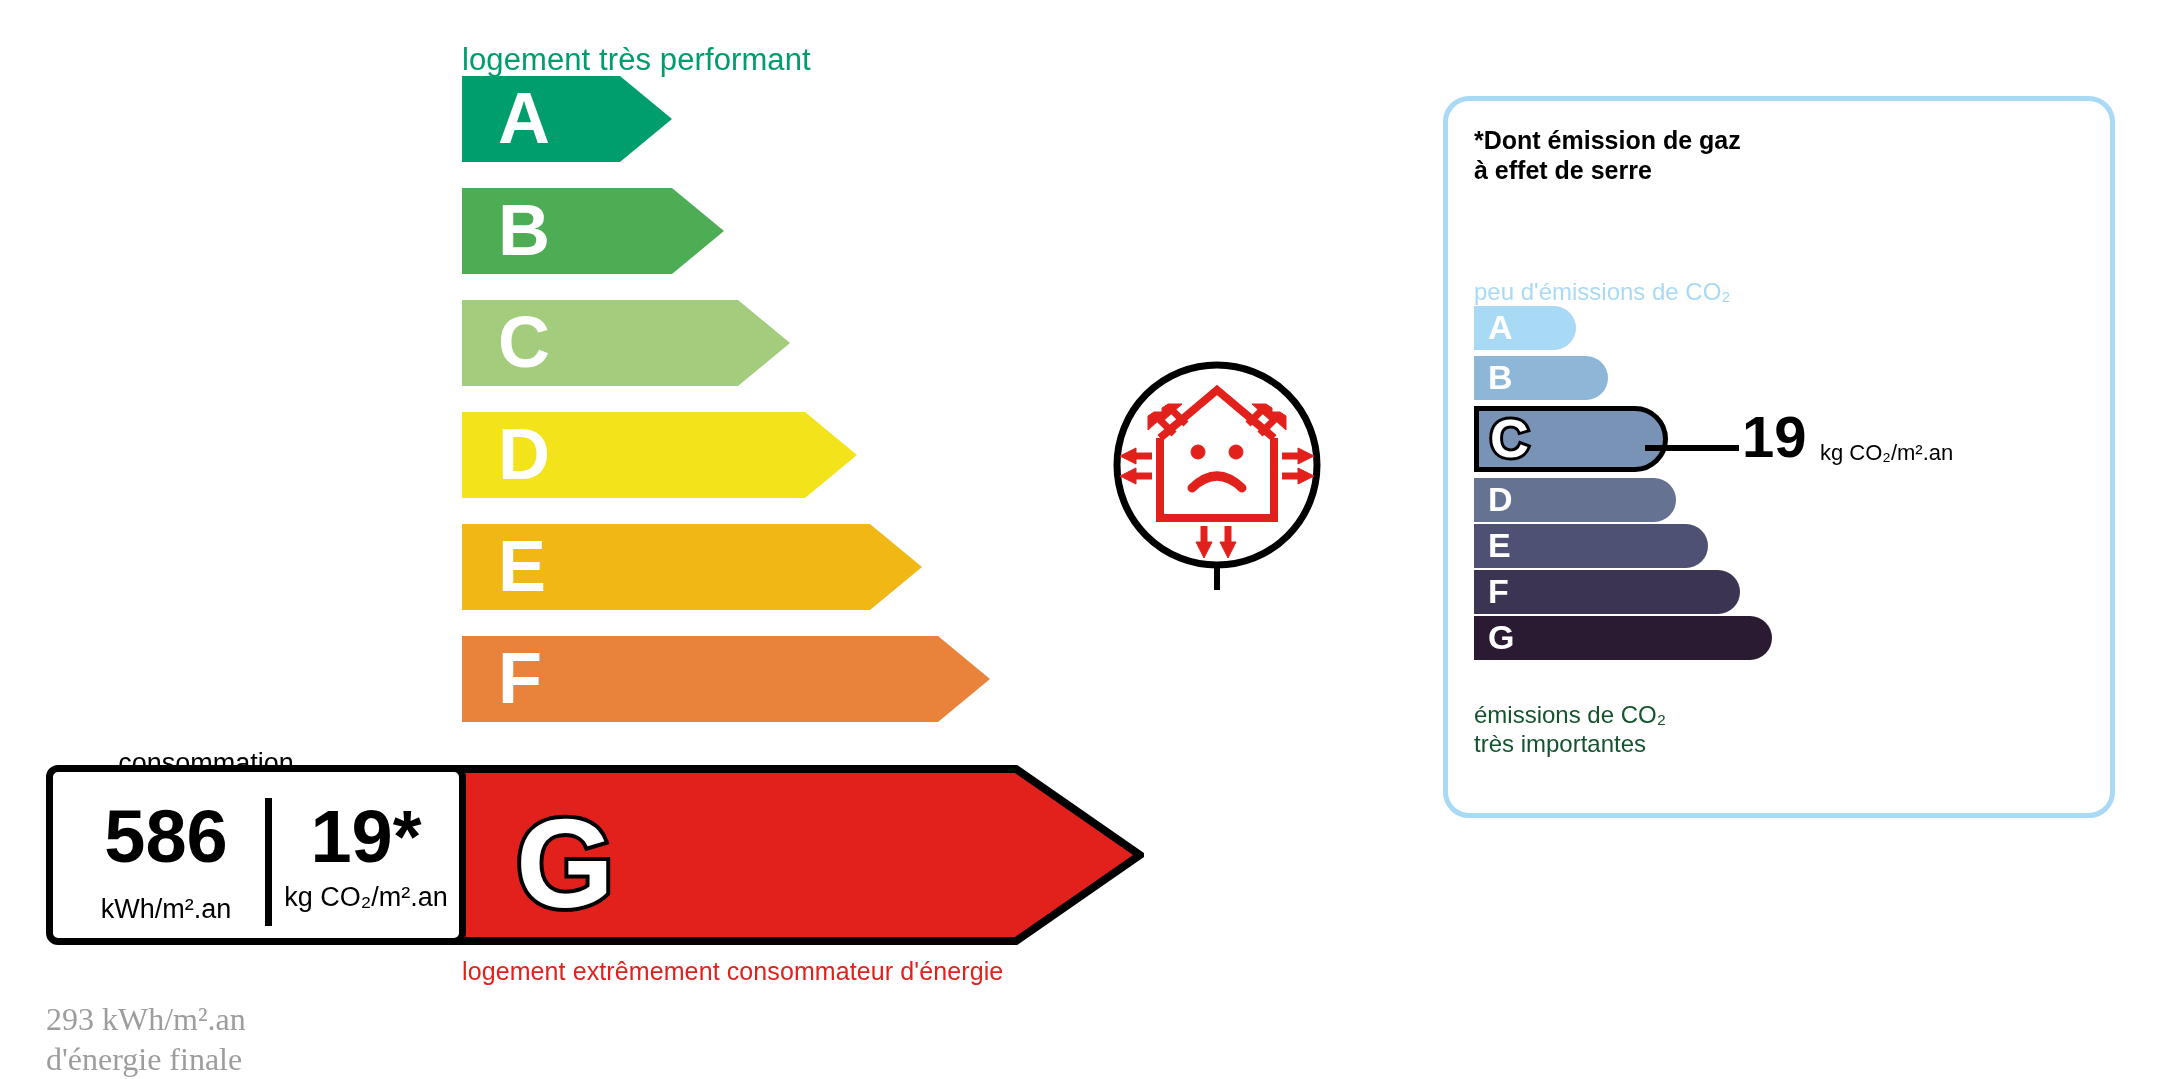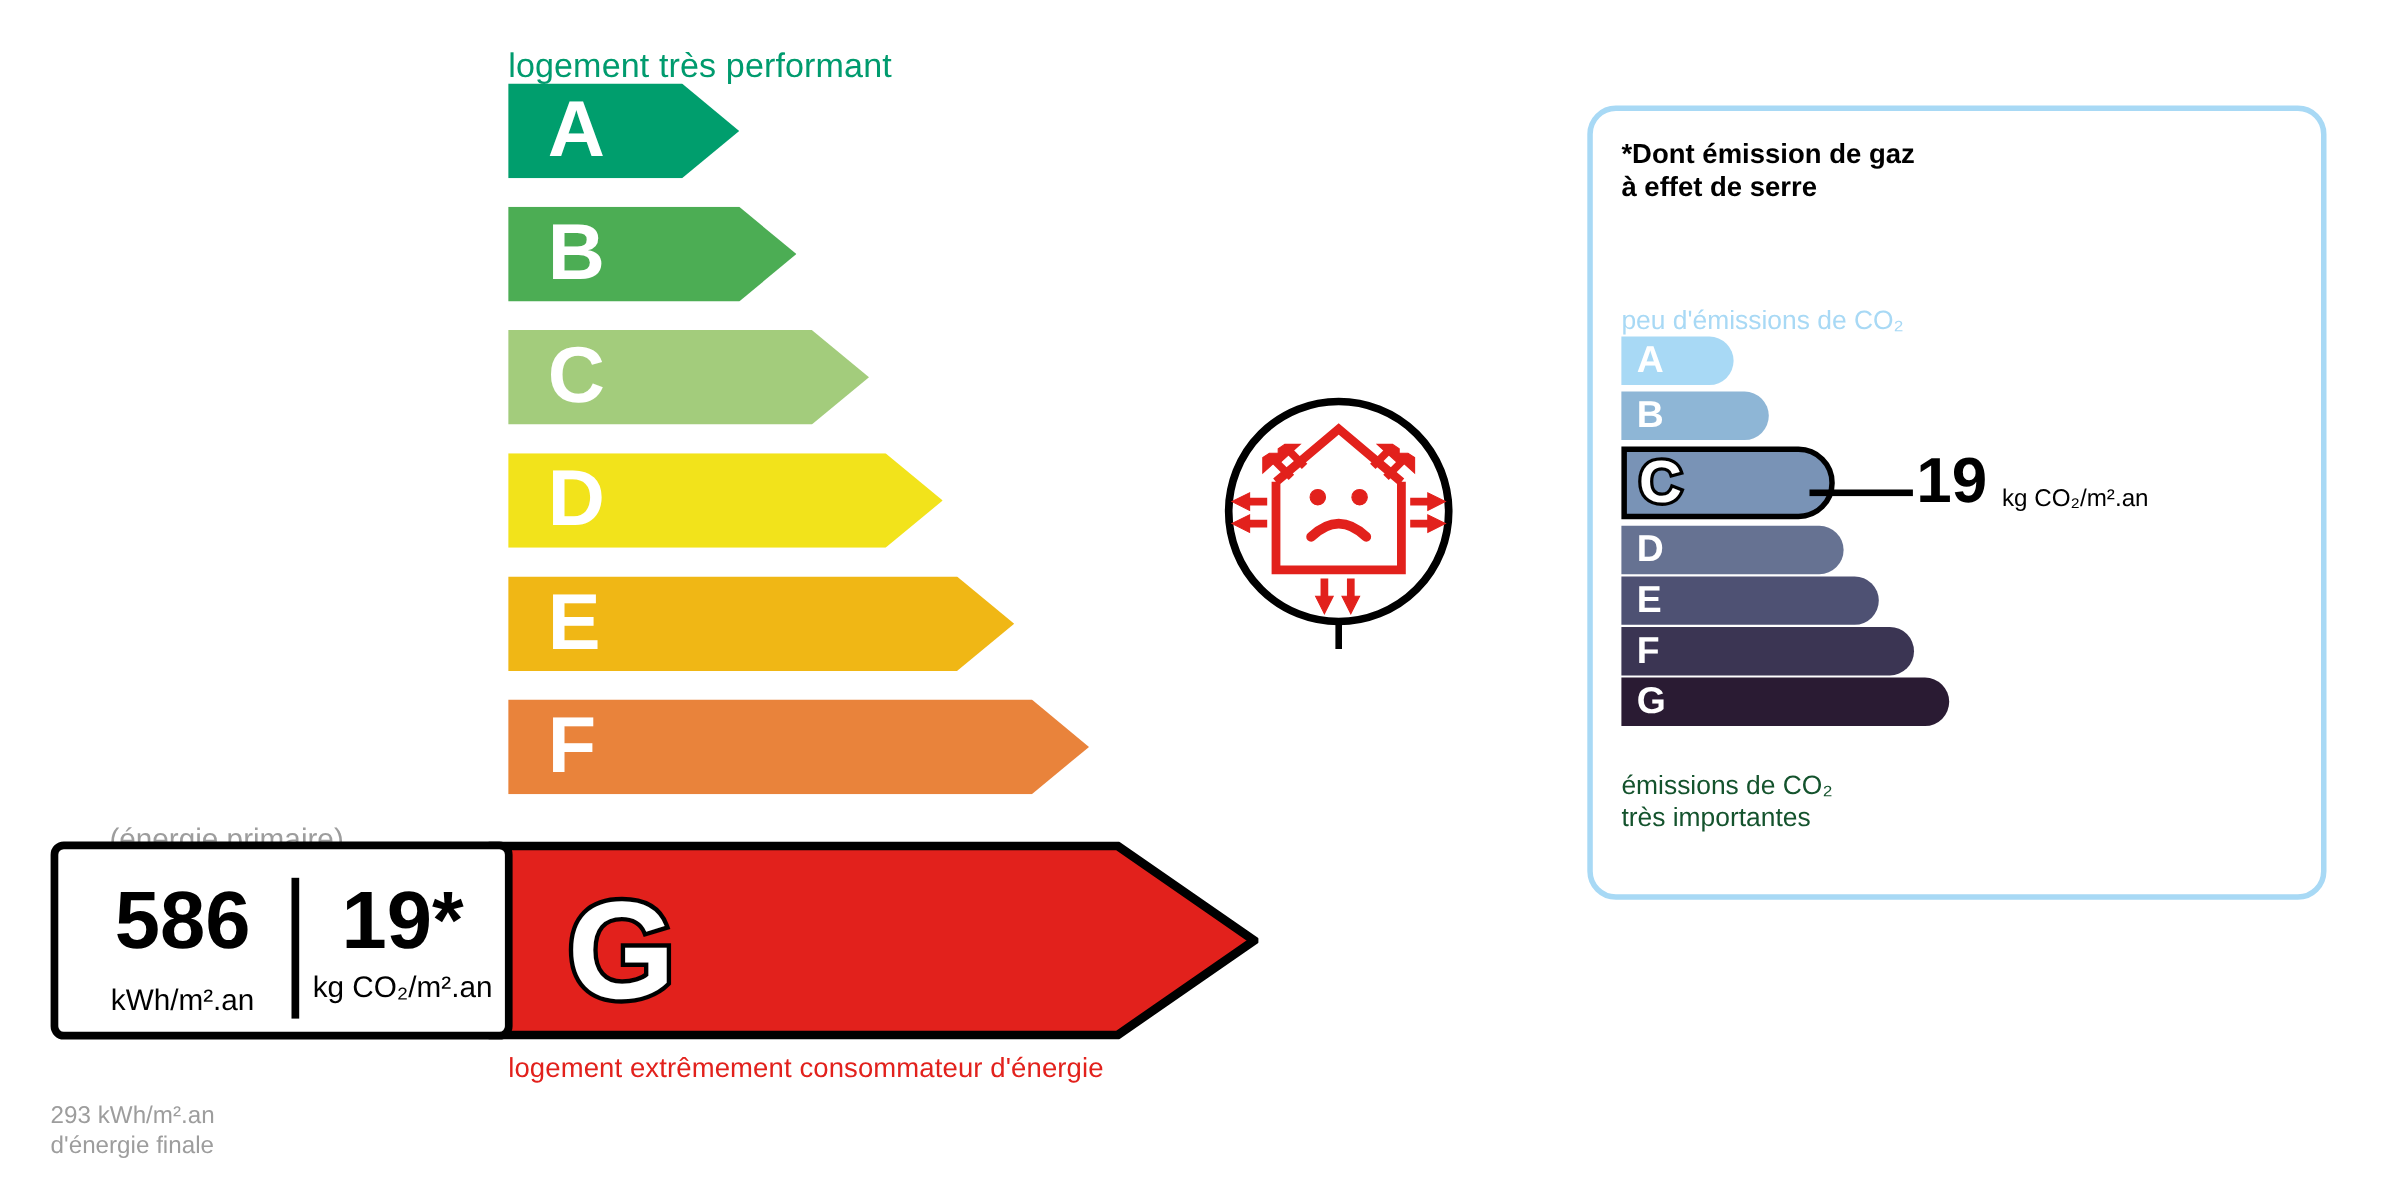--- a/index.html
+++ b/index.html
@@ -25,21 +25,21 @@
   .val-big{position:absolute;font-size:74px;font-weight:bold;line-height:1;color:#000;}
   .val-unit{position:absolute;font-size:27px;line-height:1;color:#000;}
 
   #g-shape{position:absolute;left:398px;top:0px;width:700px;height:180px;z-index:2;}
   #g-letter{position:absolute;left:470px;top:36px;font-size:126px;font-weight:bold;color:#fff;
       line-height:1;-webkit-text-stroke:8px #000;paint-order:stroke fill;z-index:4;}
 
   #cons-title{left:46px;top:748px;}
   .hdr{position:absolute;font-size:27px;line-height:1.18;}
 
-  #final-energy{left:46px;top:1000px;font-size:22px;color:#9d9d9d;line-height:1.24;}
+  #final-energy{left:46px;top:1000px;font-size:32px;color:#9d9d9d;line-height:1.24;font-family:Liberation Serif, serif;}
 
   
   #badge-wrap{left:1112px;top:360px;width:210px;height:230px;}
 
   
   #ges-panel{left:1443px;top:96px;width:672px;height:722px;
       border:5px solid #A8D9F5;border-radius:26px;background:#fff;box-sizing:border-box;}
   #ges-title{left:1474px;top:125px;font-size:25px;font-weight:bold;line-height:1.2;}
   #ges-top-label{left:1474px;top:278px;font-size:24px;color:#A8D9F5;}
   #ges-bottom-label{left:1474px;top:700px;font-size:24px;color:#14532d;line-height:1.22;}
@@ -95,20 +95,21 @@
     <div class="bar-row" style="left: 462px; top: 636px; width: 528px;">
       <svg viewBox="0 0 528 86" width="528" height="86" class="bar-shape">
         <path d="M0,0 H476 L528,43 L476,86 H0 Z" fill="#E9833B"></path>
       </svg>
       <div class="bar-letter">F</div>
     </div>
   </div>
 
 <div class="hdr" id="cons-title">
   <div style="text-align:center;width:320px;">
+    <div>consommation</div>
     <div style="color:#9d9d9d;">(énergie primaire)</div>
   </div>
 </div>
 <div class="hdr" id="emissions-title" style="left:316px;top:776px;">émissions</div>
 
 <div class="abs" id="result-row">
 
   <svg id="g-shape" viewBox="0 0 700 180">
     <path d="M4,4 H572 L696,90 L572,176 H4 Z" fill="#E2211C" stroke="#000" stroke-width="8" stroke-linejoin="miter"></path>
   </svg>

